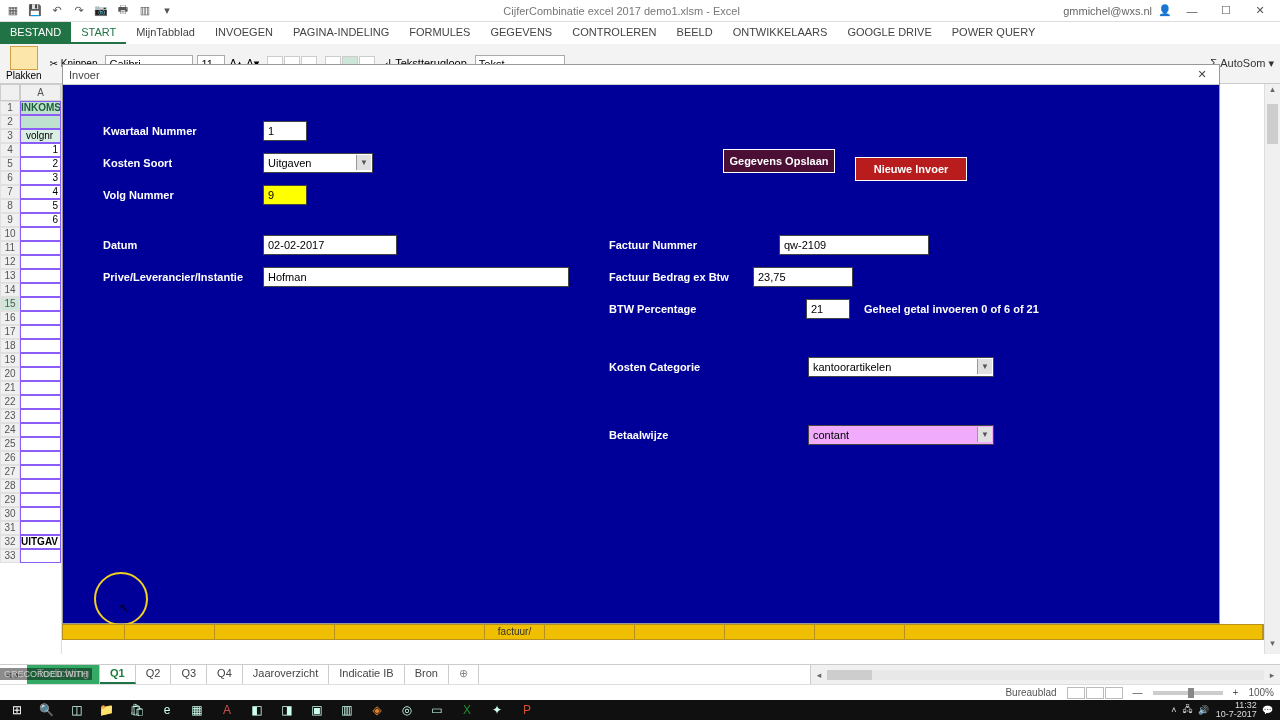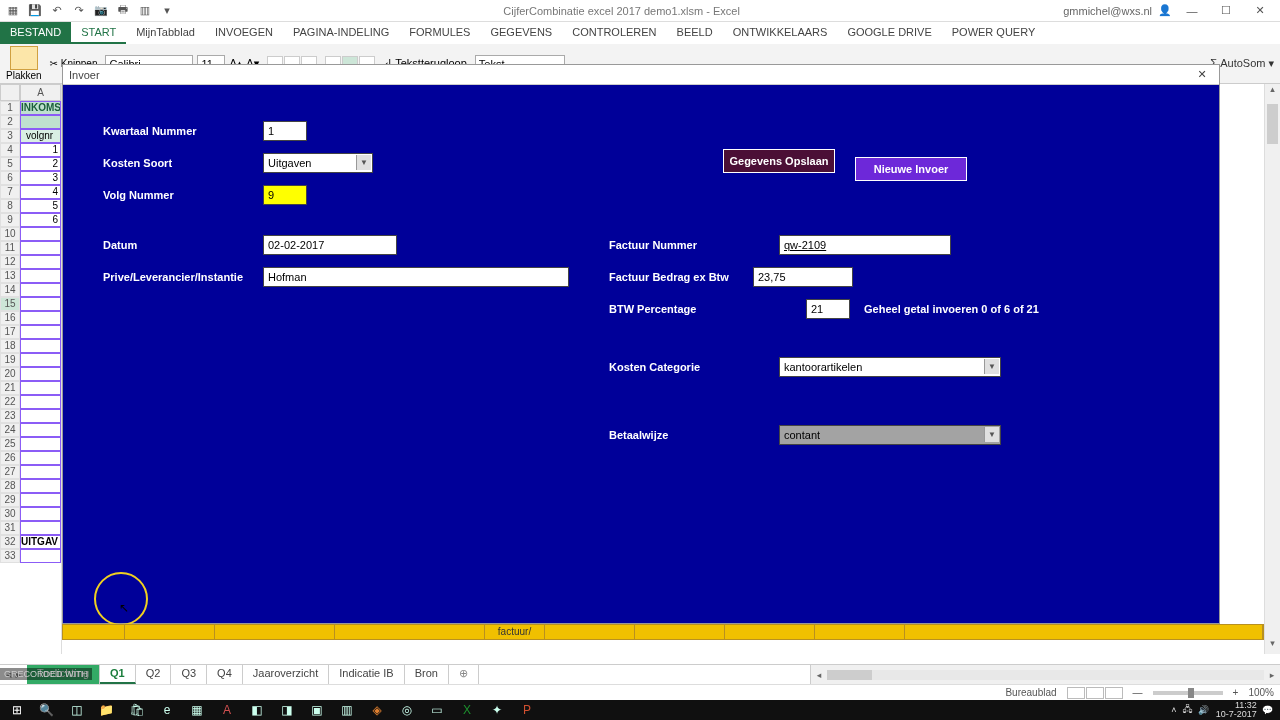--- a/index.html
+++ b/index.html
@@ -57,30 +57,30 @@
 .modal-title .mx { width: 22px; text-align: center; cursor: pointer; }
 .modal-body { position: relative; padding: 30px 40px; color: #fff; font-size: 11px; font-weight: bold; }
 .frow { display: flex; align-items: center; height: 32px; }
 .flabel { width: 160px; }
 .finput { background: #fff; color: #000; border: 1px solid #444; height: 20px; padding: 1px 4px; font-size: 11px; font-weight: normal; }
 .finput.small { width: 44px; }
 .finput.med { width: 134px; }
 .finput.med2 { width: 100px; }
 .finput.wide { width: 306px; }
 .finput.drop { width: 110px; }
-.finput.drop2 { width: 222px; }
+.finput.drop2 { width: 186px; margin-left: 29px; }
 .yellow { background: #ffff00; }
 .dropdown { position: relative; display: inline-block; }
 .dropdown::after { content: "▼"; position: absolute; right: 2px; top: 2px; font-size: 8px; color: #555; background: #e0e0e0; width: 14px; height: 15px; text-align: center; line-height: 15px; border-left: 1px solid #999; }
 .two-col { display: flex; gap: 40px; margin-top: 18px; }
 .col { }
 .btn-save { position: absolute; top: 64px; left: 660px; width: 112px; height: 24px; background: #4b0f36; color: #fff; border: 1px solid #fff; font-size: 11px; font-weight: bold; cursor: pointer; }
-.btn-new { position: absolute; top: 72px; left: 792px; width: 112px; height: 24px; background: #6d28d9; color: #fff; border: 1px solid #fff; font-size: 11px; font-weight: bold; cursor: pointer; }
+.btn-new { position: absolute; top: 72px; left: 792px; width: 112px; height: 24px; background: #b91c1c; color: #fff; border: 1px solid #fff; font-size: 11px; font-weight: bold; cursor: pointer; }
 .hint { display: inline-block; margin-left: 14px; font-size: 11px; }
-.highlight-sel { background: #a3a3a3; }
+.highlight-sel { background: #f0abfc; }
 
 
 .cursor-circle { position: absolute; left: 94px; top: 572px; width: 54px; height: 54px; border: 2px solid #f0d020; border-radius: 50%; pointer-events: none; }
 .cursor-arrow { position: absolute; left: 119px; top: 601px; font-size: 12px; color: #000; pointer-events: none; }
 
 
 .yellow-row { position: absolute; left: 62px; right: 16px; top: 624px; height: 16px; background: #f0c000; border: 1px solid #b89020; display: flex; font-size: 10px; color: #333; }
 .yellow-row .yc { border-right: 1px solid #b89020; padding: 1px 3px; }
 
 
@@ -363,21 +363,21 @@
           <input class="finput med" value="02-02-2017" style="">
         </div>
         <div class="frow">
           <span class="flabel">Prive/Leverancier/Instantie</span>
           <input class="finput wide" value="Hofman" style="">
         </div>
       </div>
       <div class="col">
         <div class="frow">
           <span class="flabel" style="width:170px">Factuur Nummer</span>
-          <input class="finput" style="width: 172px; text-decoration: underline;" value="qw-2109">
+          <input class="finput" style="width: 150px;" value="qw-2109">
         </div>
         <div class="frow">
           <span class="flabel" style="width:144px">Factuur Bedrag ex Btw</span>
           <input class="finput med2" value="23,75" style="">
         </div>
         <div class="frow">
           <span class="flabel" style="width:197px">BTW Percentage</span>
           <input class="finput small" value="21" style="">
           <span class="hint">Geheel getal invoeren 0 of 6 of 21</span>
         </div>

